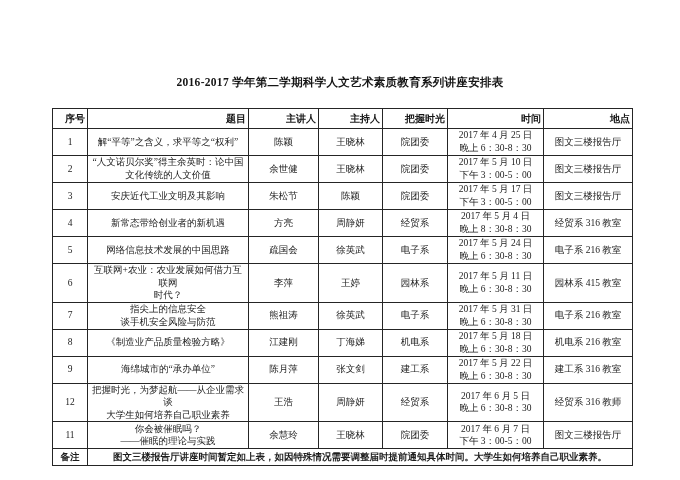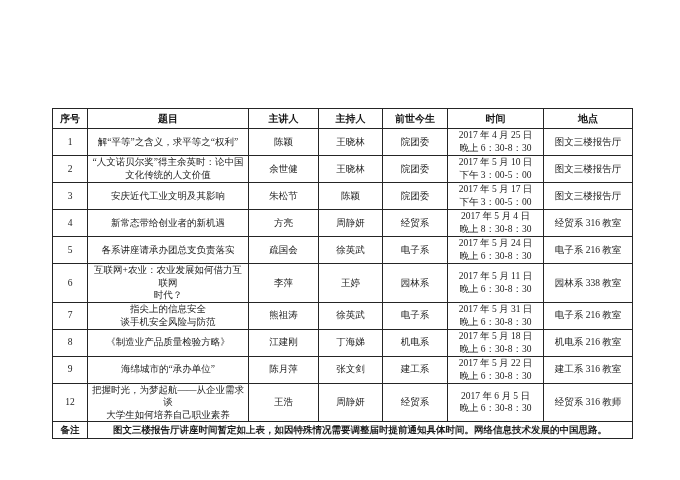--- a/index.html
+++ b/index.html
@@ -40,54 +40,56 @@
     padding: 0 2px;
     white-space: pre-line;
     color: #1c1c1c;
     overflow: hidden;
   }
   table.schedule th {
     font-weight: bold;
     height: 19px;
     font-size: 10px;
     color: #151515;
+    text-align: right;
   }
   table.schedule tbody tr { height: 27px; }
   table.schedule tfoot tr { height: 17px; font-weight: bold; }
   td.cell-time { font-size: 9.5px; }
   td.note-text {
     text-align: left;
     padding: 0 6px;
     white-space: normal;
     font-size: 9.5px;
   }
 </style>
 </head>
 <body>
 
 <div class="page">
 
+  <div class="doc-title">2016-2017 学年第二学期科学人文艺术素质教育系列讲座安排表</div>
 
   <table class="schedule">
     <colgroup>
       <col style="width:35px">
       <col style="width:161px">
       <col style="width:70px">
       <col style="width:64px">
       <col style="width:65px">
       <col style="width:96px">
       <col style="width:89px">
     </colgroup>
     <thead>
       <tr>
         <th>序号</th>
         <th>题目</th>
         <th>主讲人</th>
         <th>主持人</th>
-        <th>前世今生</th>
+        <th>把握时光</th>
         <th>时间</th>
         <th>地点</th>
       </tr>
     </thead>
     <tbody>
         <tr>
       <td class="cell-no">1</td>
       <td class="cell-title">解“平等”之含义，求平等之“权利”</td>
       <td class="cell-speaker">陈颖</td>
       <td class="cell-host">王晓林</td>
@@ -122,38 +124,38 @@
       <td class="cell-title">新常态带给创业者的新机遇</td>
       <td class="cell-speaker">方亮</td>
       <td class="cell-host">周静妍</td>
       <td class="cell-unit">经贸系</td>
       <td class="cell-time">2017 年 5 月 4 日
 晚上 8：30-8：30</td>
       <td class="cell-place">经贸系 316 教室</td>
     </tr>
         <tr>
       <td class="cell-no">5</td>
-      <td class="cell-title">各系讲座请承办团总支负责落实</td>
+      <td class="cell-title">网络信息技术发展的中国思路</td>
       <td class="cell-speaker">疏国会</td>
       <td class="cell-host">徐英武</td>
       <td class="cell-unit">电子系</td>
       <td class="cell-time">2017 年 5 月 24 日
 晚上 6：30-8：30</td>
       <td class="cell-place">电子系 216 教室</td>
     </tr>
         <tr>
       <td class="cell-no">6</td>
       <td class="cell-title">互联网+农业：农业发展如何借力互联网
 时代？</td>
       <td class="cell-speaker">李萍</td>
       <td class="cell-host">王婷</td>
       <td class="cell-unit">园林系</td>
       <td class="cell-time">2017 年 5 月 11 日
 晚上 6：30-8：30</td>
-      <td class="cell-place">园林系 338 教室</td>
+      <td class="cell-place">园林系 415 教室</td>
     </tr>
         <tr>
       <td class="cell-no">7</td>
       <td class="cell-title">指尖上的信息安全
 谈手机安全风险与防范</td>
       <td class="cell-speaker">熊祖涛</td>
       <td class="cell-host">徐英武</td>
       <td class="cell-unit">电子系</td>
       <td class="cell-time">2017 年 5 月 31 日
 晚上 6：30-8：30</td>
@@ -183,22 +185,33 @@
       <td class="cell-no">12</td>
       <td class="cell-title">把握时光，为梦起航——从企业需求谈
 大学生如何培养自己职业素养</td>
       <td class="cell-speaker">王浩</td>
       <td class="cell-host">周静妍</td>
       <td class="cell-unit">经贸系</td>
       <td class="cell-time">2017 年 6 月 5 日
 晚上 6：30-8：30</td>
       <td class="cell-place">经贸系 316 教师</td>
     </tr>
+        <tr>
+      <td class="cell-no">11</td>
+      <td class="cell-title">你会被催眠吗？
+——催眠的理论与实践</td>
+      <td class="cell-speaker">余慧玲</td>
+      <td class="cell-host">王晓林</td>
+      <td class="cell-unit">院团委</td>
+      <td class="cell-time">2017 年 6 月 7 日
+下午 3：00-5：00</td>
+      <td class="cell-place">图文三楼报告厅</td>
+    </tr>
       </tbody>
     <tfoot>
       <tr>
         <td>备注</td>
-        <td class="note-text" colspan="6">图文三楼报告厅讲座时间暂定如上表，如因特殊情况需要调整届时提前通知具体时间。网络信息技术发展的中国思路。</td>
+        <td class="note-text" colspan="6">图文三楼报告厅讲座时间暂定如上表，如因特殊情况需要调整届时提前通知具体时间。大学生如何培养自己职业素养。</td>
       </tr>
     </tfoot>
   </table>
 
 </div>
 
 </body></html>

